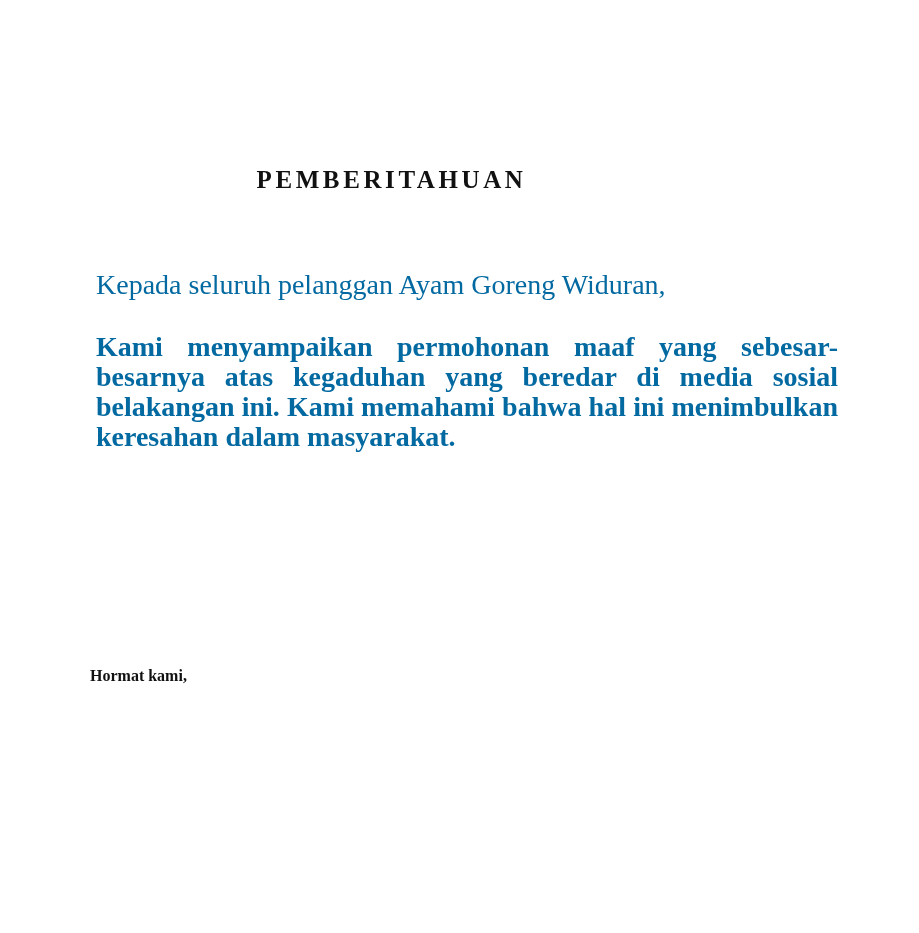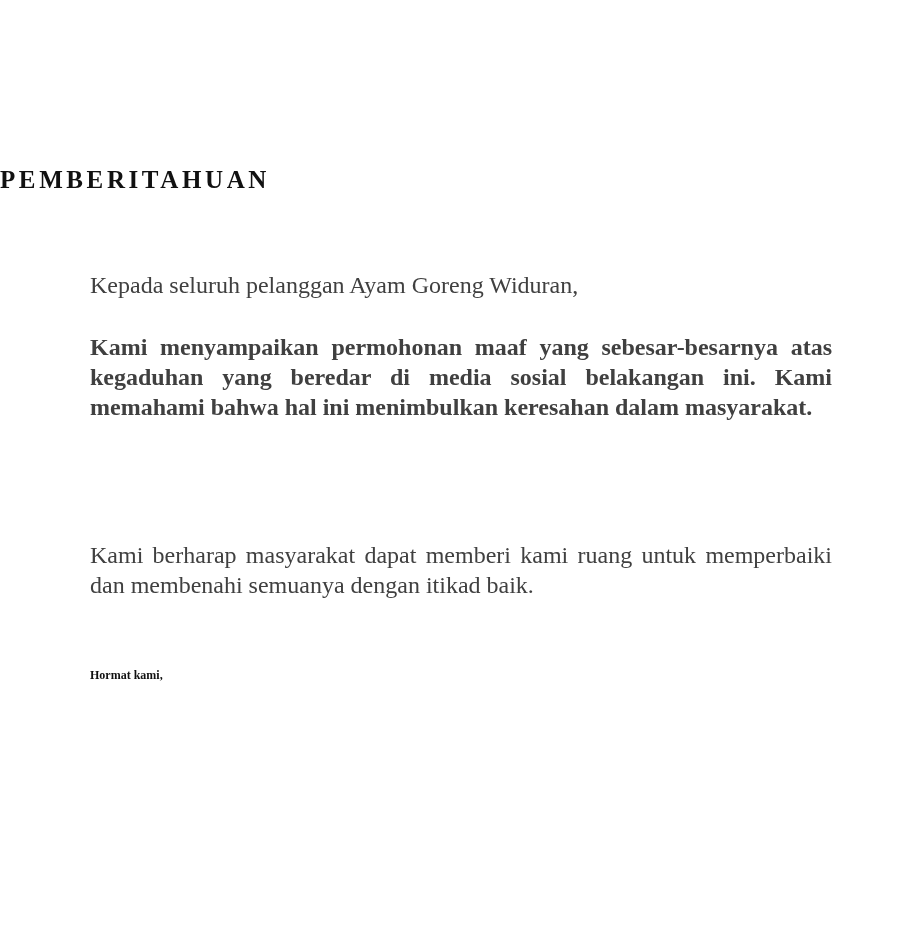--- a/index.html
+++ b/index.html
@@ -20,61 +20,61 @@
       left: 0; top: 0;
       width: 919px;
       height: 933px;
       background: #ffffff;
     }
     .title {
       position: absolute;
       top: 166px;
       left: 0;
       width: 783px;
+      text-align: center;
       font-weight: bold;
       font-size: 25px;
       letter-spacing: 3.6px;
       color: #111111;
       margin: 0;
     }
     .body-text {
       position: absolute;
-      left: 90px;
+      left: 96px;
       width: 742px;
-      font-size: 24px;
+      font-size: 28px;
       line-height: 30px;
       text-align: justify;
       text-align-last: left;
       margin: 0;
-      color: #404040;
+      color: #0369a1;
     }
     .greeting { top: 270px; text-align: left; }
     .p1 { top: 332px; font-weight: bold; }
     .p2 { top: 451px; }
     .p3 { top: 540px; }
     .closing {
       position: absolute;
       left: 90px;
       top: 661px;
-      font-size: 12px;
+      font-size: 16px;
       line-height: 29px;
       font-weight: bold;
       color: #111111;
     }
     .closing div { white-space: nowrap; }
   </style>
 </head>
 <body>
 
 <div class="page">
   <h1 class="title">PEMBERITAHUAN</h1>
 
   <p class="body-text greeting">Kepada seluruh pelanggan  Ayam Goreng Widuran,</p>
 
   <p class="body-text p1">Kami menyampaikan permohonan maaf yang sebesar-besarnya atas kegaduhan yang beredar di media sosial belakangan ini. Kami memahami bahwa hal ini menimbulkan keresahan dalam masyarakat.</p>
 
 
-  <p class="body-text p3">Kami berharap masyarakat dapat memberi kami ruang untuk memperbaiki dan membenahi semuanya dengan itikad baik.</p>
 
   <div class="closing">
     <div>Hormat kami,</div>
   </div>
 </div>
 
 </body></html>

